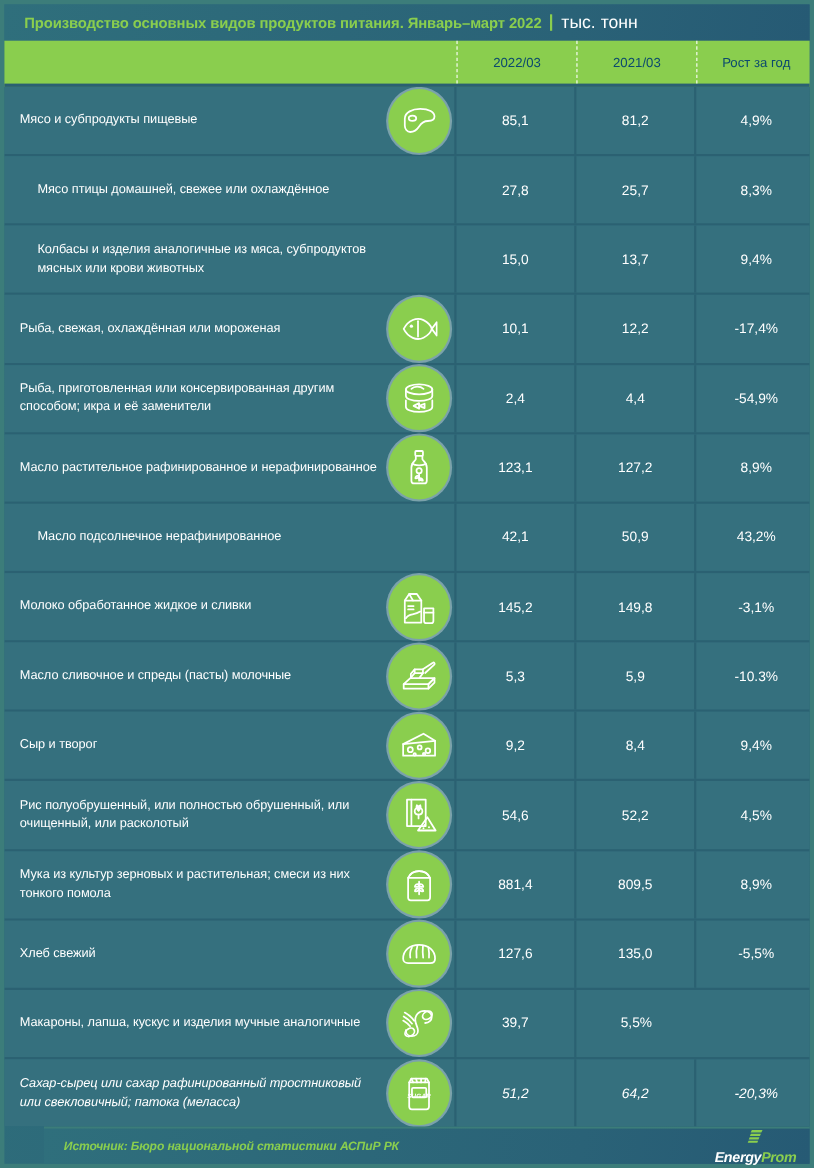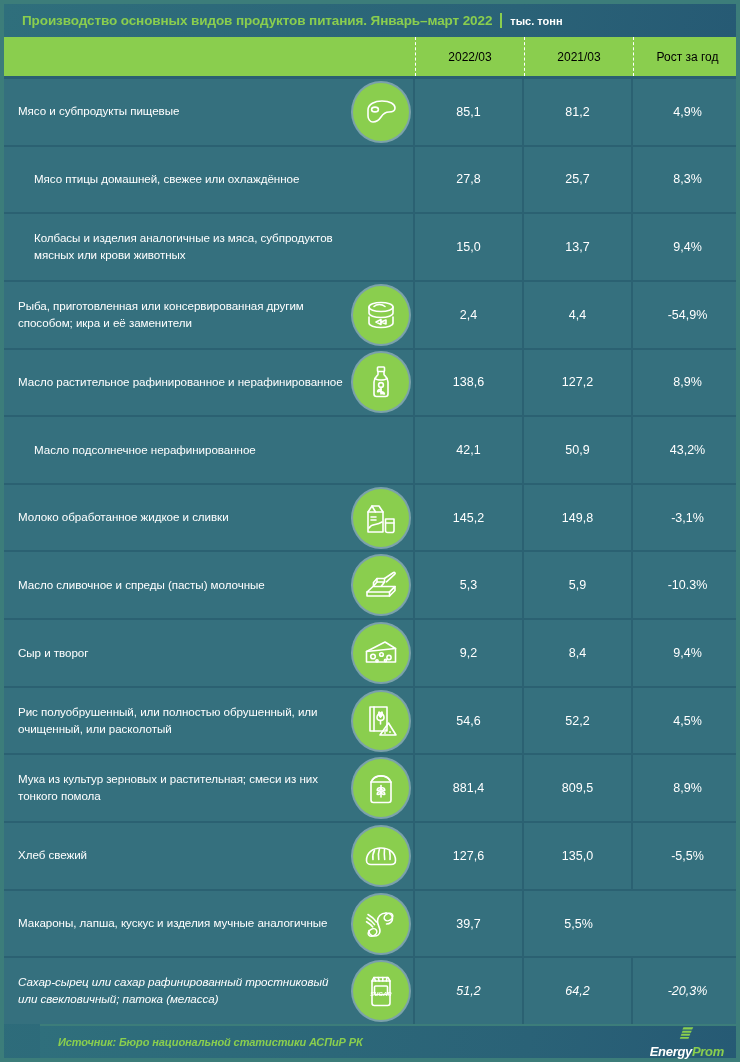--- a/index.html
+++ b/index.html
@@ -41,42 +41,42 @@
   }
   .title-sep {
     display: inline-block;
     width: 2px;
     height: 15px;
     background: #8ACE4E;
     margin: 0 8px;
     vertical-align: -3px;
   }
   .title-unit {
-    font-size: 11px;
-    font-weight: bold;
+    font-size: 16px;
+    font-weight: normal;
     color: #ffffff;
     white-space: nowrap;
   }
 
   
   .col-header {
     height: 42px;
     flex: 0 0 42px;
     display: flex;
     background: #8ACE4E;
     border-bottom: 3px solid #2a5f72;
   }
   .col-header .spacer { width: 411px; flex: 0 0 411px; }
   .col-header .hcell {
     width: 109px;
     flex: 0 0 109px;
     display: flex;
     align-items: center;
     justify-content: center;
-    color: #000000;
+    color: #0c4a6e;
     font-size: 12px;
     font-weight: normal;
     border-left: 1px dashed #ffffff;
   }
   .col-header .hcell:last-child { border-right: 1px dashed #ffffff; }
 
   
   .rows {
     flex: 1 1 auto;
     display: flex;
@@ -235,20 +235,36 @@
       <div class="row sub" style="flex: 1 1 0px;">
         <div class="label-cell">
           <span class="label-text">Колбасы и изделия аналогичные из мяса, субпродуктов мясных или крови животных</span>
         </div>
         <div class="val-cell">15,0</div>
         <div class="val-cell">13,7</div>
         <div class="val-cell">9,4%</div>
       </div>
       <div class="row" style="flex: 1 1 0px;">
         <div class="label-cell">
+          <span class="label-text">Рыба, свежая, охлаждённая или мороженая</span>
+          <div class="icon-bubble">
+            <svg viewBox="0 0 34 34" width="34" height="34">
+              <path d="M3 17 C7 9, 15 6, 21 9 C26 11.5, 28 15, 28.5 17 C28 19, 26 22.5, 21 25 C15 28, 7 25, 3 17 Z"></path>
+              <path d="M28.5 17 L33 11 L33 23 Z"></path>
+              <circle cx="10" cy="14.5" r="1.5" class="solid"></circle>
+              <path d="M16 10 L16 24"></path>
+            </svg>
+          </div>
+        </div>
+        <div class="val-cell">10,1</div>
+        <div class="val-cell">12,2</div>
+        <div class="val-cell">-17,4%</div>
+      </div>
+      <div class="row" style="flex: 1 1 0px;">
+        <div class="label-cell">
           <span class="label-text">Рыба, приготовленная или консервированная другим способом; икра и её заменители</span>
           <div class="icon-bubble">
             <svg viewBox="0 0 34 34" width="34" height="34">
               <ellipse cx="17" cy="9" rx="12" ry="4.5"></ellipse>
               <path d="M5 9 L5 15 C5 17.5 10.4 19.5 17 19.5 C23.6 19.5 29 17.5 29 15 L29 9"></path>
               <path d="M10 8.5 C12.5 5.8 18 5.8 21 8.5"></path>
               <path d="M5 19 L5 25 C5 27.5 10.4 29.5 17 29.5 C23.6 29.5 29 27.5 29 25 L29 19"></path>
               <path d="M12 24 L17 21.5 L17 26.5 Z"></path>
               <path d="M17 24 L22 22 L22 26 Z"></path>
             </svg>
@@ -266,21 +282,21 @@
               <rect x="13.5" y="2" width="7" height="4.5" rx="0.8"></rect>
               <path d="M14 6.5 L14 9.5 C14 10.5 10 12 10 17 L10 29 C10 30.5 11 31.5 12.5 31.5 L21.5 31.5 C23 31.5 24 30.5 24 29 L24 17 C24 12 20 10.5 20 9.5 L20 6.5"></path>
               <path d="M11 13.5 C13 15.5 21 15.5 23 13.5"></path>
               <circle cx="17" cy="20" r="2.4"></circle>
               <path d="M17 22.5 L17 29"></path>
               <path d="M17 24.5 C15 24 13.6 25.5 13.6 26.8 C15.6 27 17 25.8 17 24.5 Z"></path>
               <path d="M17 26.8 C19 26.3 20.4 27.8 20.4 29 C18.4 29.2 17 28 17 26.8 Z"></path>
             </svg>
           </div>
         </div>
-        <div class="val-cell">138,6</div>
+        <div class="val-cell">123,1</div>
         <div class="val-cell">127,2</div>
         <div class="val-cell">8,9%</div>
       </div>
       <div class="row sub" style="flex: 1 1 0px;">
         <div class="label-cell">
           <span class="label-text">Масло подсолнечное нерафинированное</span>
         </div>
         <div class="val-cell">42,1</div>
         <div class="val-cell">50,9</div>
         <div class="val-cell">43,2%</div>

